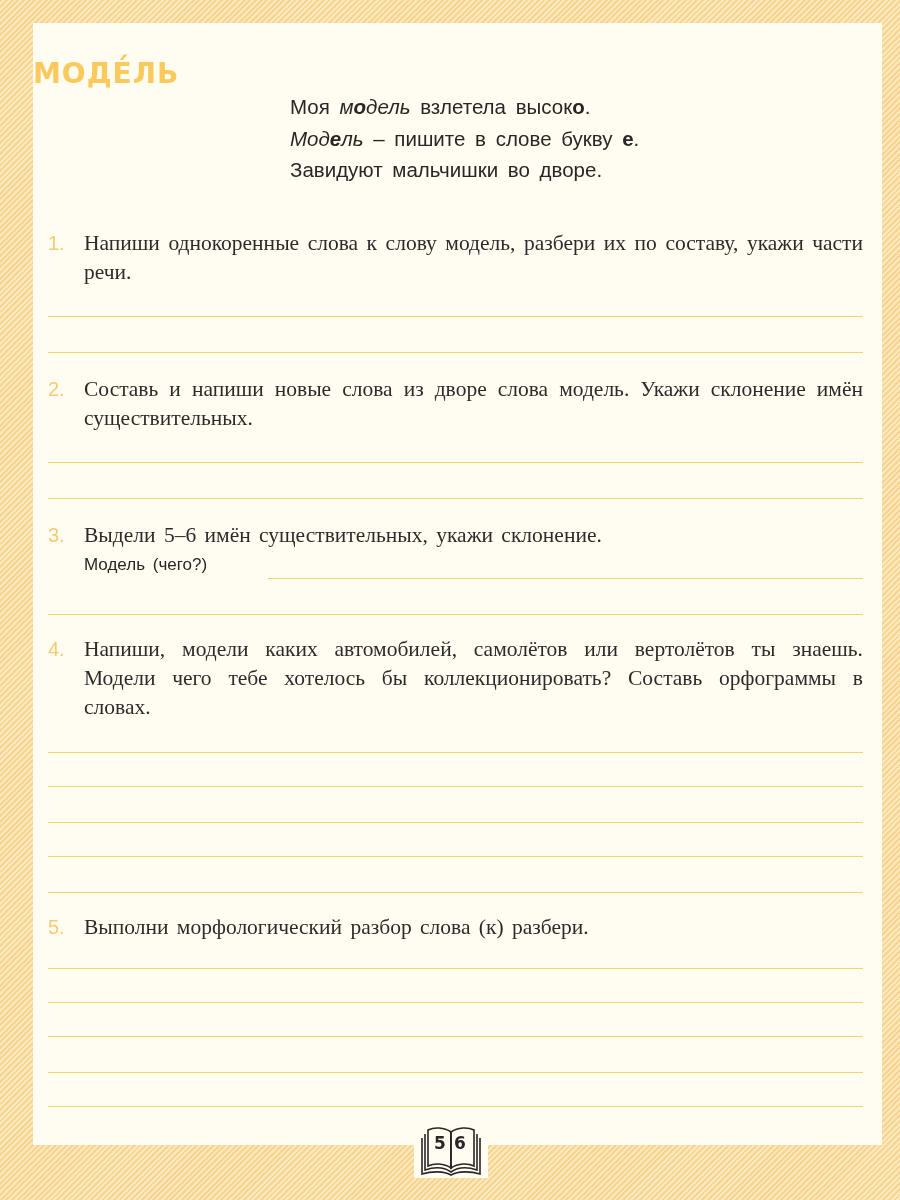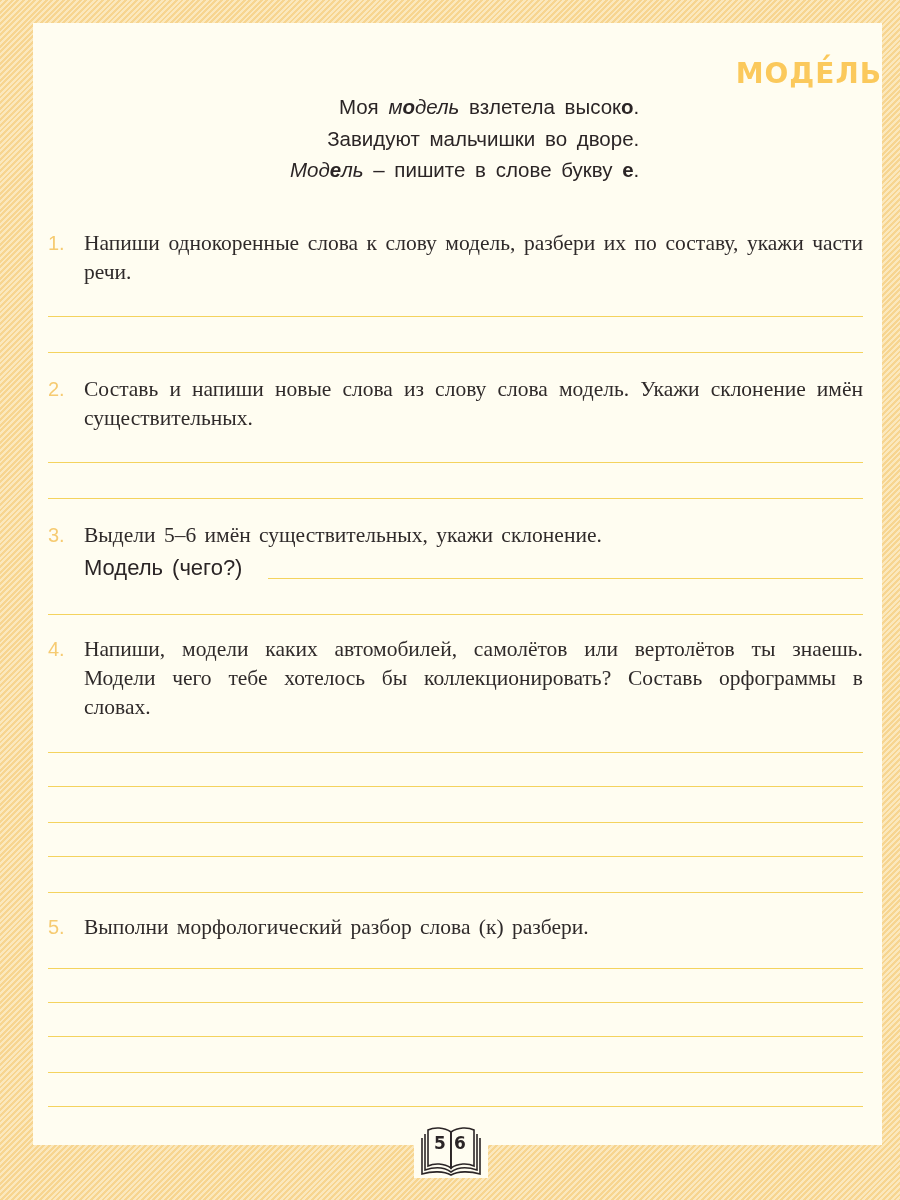--- a/index.html
+++ b/index.html
@@ -7,82 +7,82 @@
     width: 900px; height: 1200px; position: relative; overflow: hidden;
     background-color: #f9dfa3;
     background-image: repeating-linear-gradient(135deg, #f7d590 0px, #f7d590 2px, #fbe8bd 2px, #fbe8bd 4px);
     font-family: "Liberation Serif", serif;
   }
   .page {
     position: absolute; left: 33px; top: 23px; width: 849px; height: 1122px;
     background: #fffdf1;
   }
   .title {
-    position: absolute; left: 0; width: 100%; top: 34px; text-align: right;
+    position: absolute; left: 0; width: 100%; top: 34px; text-align: left;
     font-family: "DejaVu Sans", sans-serif; font-weight: bold; font-size: 28px;
     color: #fbc95c; letter-spacing: 1px;
   }
   .poem {
     position: absolute; left: 257px; top: 68px;
     font-family: "Liberation Sans", sans-serif; font-size: 20.5px; color: #2b2526;
     line-height: 31.5px; word-spacing: 4px;
   }
-  .poem .line { white-space: nowrap; text-align: right; }
+  .poem .line { white-space: nowrap; }
   .poem i { font-style: italic; }
   .poem b { font-weight: bold; }
   .task {
     position: absolute; left: 15px; width: 815px;
     font-size: 21.5px; color: #2f2a2a; line-height: 29px; word-spacing: 3px;
   }
   .task .num {
     position: absolute; left: 0; top: 0; color: #f6cb72; font-family: "Liberation Sans", sans-serif; font-size: 20px;
   }
   .task .text { margin-left: 36px; text-align: justify; }
   .task .text b { font-weight: normal; }
   .rule {
     position: absolute; left: 15px; width: 815px; height: 0;
     border-top: 1.5px solid #f4d35e;
   }
   .inline-prompt {
     position: absolute; left: 51px; top: 532px;
-    font-family: "Liberation Sans", sans-serif; font-size: 22px; color: #2b2526; word-spacing: 3px;
+    font-family: "Liberation Sans", sans-serif; font-size: 17px; color: #2b2526; word-spacing: 3px;
   }
   .page-badge {
     position: absolute; left: 414px; top: 1120px; width: 74px; height: 58px;
     background: #fffdf1;
   }
   .page-badge svg { position: absolute; left: 6px; top: 4px; }
   .page-num {
     position: absolute; top: 13px; font-family: "DejaVu Sans", sans-serif; font-weight: bold;
     font-size: 17px; color: #2b2526;
   }
 </style>
 </head>
 <body>
 
 <div class="page">
 
   <div class="title">МОДЕ́ЛЬ</div>
 
   <div class="poem">
     <div class="line"><span>Моя </span><i><span>м</span><b>о</b><span>дель</span></i><span> взлетела высок</span><b>о</b><span>.</span></div>
+    <div class="line"><i><span>Мод</span><b>е</b><span>ль</span></i><span> – пишите в слове букву </span><b>е</b><span>.</span></div>
     <div class="line">Завидуют мальчишки во дворе.</div>
-    <div class="line"><i><span>Мод</span><b>е</b><span>ль</span></i><span> – пишите в слове букву </span><b>е</b><span>.</span></div>
   </div>
 
   <div class="task" style="top:206px;">
     <span class="num">1.</span>
     <div class="text"><span>Напиши однокоренные слова к слову </span><b>модель</b><span>, разбери их по составу, укажи части речи.</span></div>
   </div>
   <div class="rule" style="top:293px;"></div>
   <div class="rule" style="top:329px;"></div>
 
   <div class="task" style="top:352px;">
     <span class="num">2.</span>
-    <div class="text"><span>Составь и напиши новые слова из слову слова </span><b>модель.</b><span> Укажи склонение имён существительных.</span></div>
+    <div class="text"><span>Составь и напиши новые слова из дворе слова </span><b>модель.</b><span> Укажи склонение имён существительных.</span></div>
   </div>
   <div class="rule" style="top:439px;"></div>
   <div class="rule" style="top:475px;"></div>
 
   <div class="task" style="top:498px;">
     <span class="num">3.</span>
     <div class="text"><span>Выдели </span><b>5–6</b><span> имён существительных, укажи склонение.</span></div>
   </div>
   <div class="inline-prompt">Модель (чего?)</div>
   <div class="rule" style="top:555px; left:235px; width:595px;"></div>

